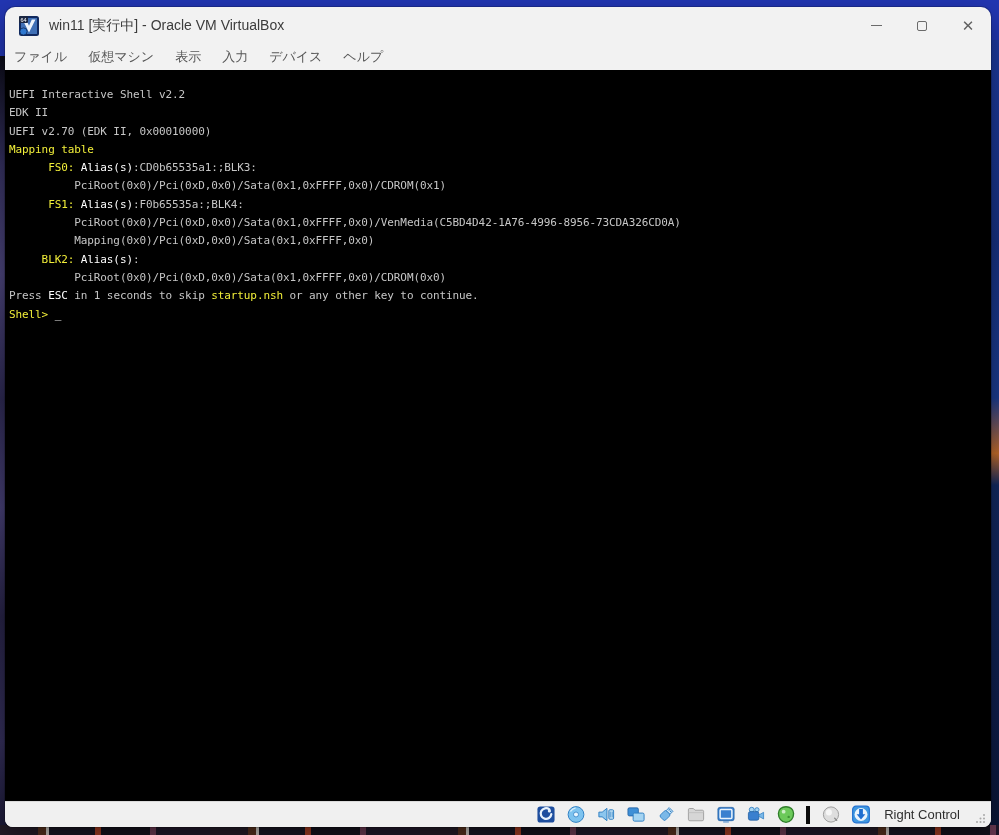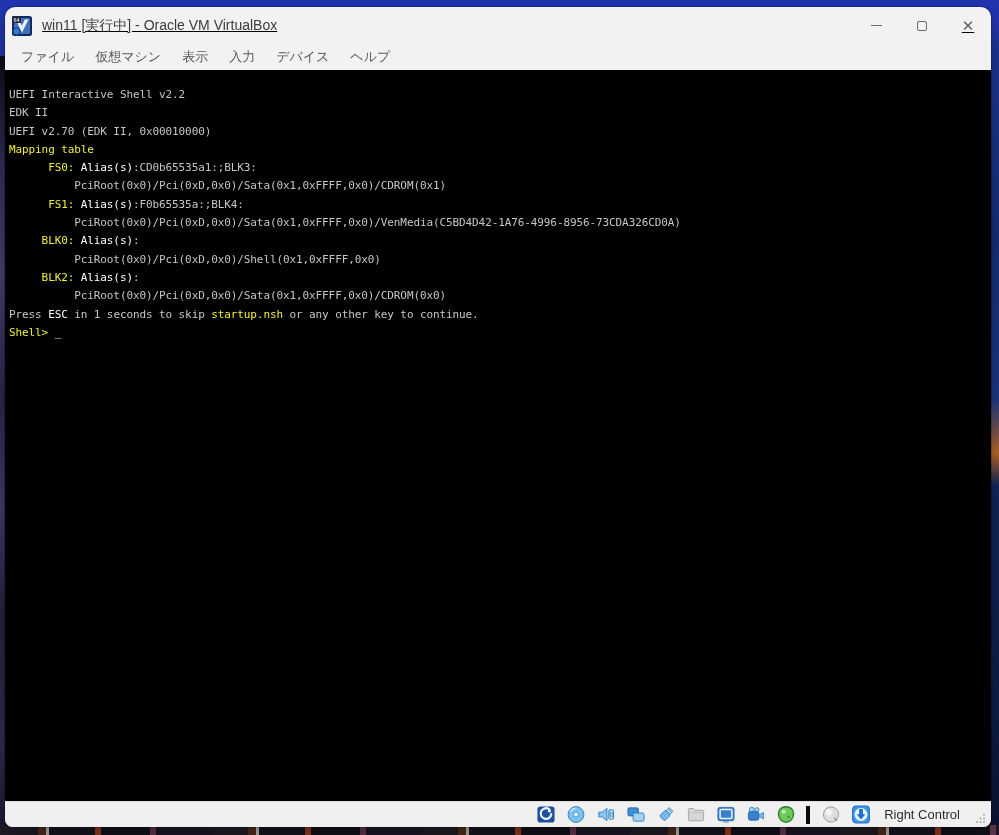--- a/index.html
+++ b/index.html
@@ -15,30 +15,30 @@
   .desk-right { position:absolute; right:0; top:40px; bottom:0; width:9px; z-index:0;
     background:linear-gradient(180deg,#1d3a9e 0%,#16307f 25%,#1b3a8c 45%,#c06a2a 52%,#12285f 56%,#0e1d49 85%,#0a1534 100%); }
   .desk-bottom { position:absolute; left:0; right:0; bottom:0; height:10px; z-index:0;
     background:repeating-linear-gradient(90deg,#241c28 0 38px,#55301e 38px 46px,#c5c0bb 46px 49px,#191622 49px 95px,#a03c22 95px 101px,#14121c 101px 150px,#6a3a52 150px 156px,#20182a 156px 210px); }
 
   
   .window { position:absolute; left:5px; top:7px; width:986px; height:820px; z-index:1;
     background:#f2f2f2; border-radius:10px 10px 8px 8px; display:flex; flex-direction:column;
     box-shadow:0 0 0 1px rgba(0,0,0,.18), 0 10px 24px rgba(0,0,0,.4); }
 
-  .titlebar { height:37px; display:flex; align-items:center; padding-left:6px; flex:0 0 auto;text-decoration:underline; }
+  .titlebar { height:37px; display:flex; align-items:center; padding-left:13px; flex:0 0 auto; }
   .vm-icon { width:22px; height:22px; margin-right:9px; flex:0 0 auto; }
   .title-text { font-size:14px; color:#3c3c3c; white-space:nowrap; }
   .win-controls { margin-left:auto; display:flex; height:100%; }
   .win-btn { width:46px; height:100%; display:flex; align-items:center; justify-content:center; color:#6b6b6b; cursor:default; }
   .glyph-min { width:11px; height:0; border-top:1.4px solid #6b6b6b; display:block; }
   .glyph-max { width:10px; height:10px; border:1.3px solid #6b6b6b; border-radius:2px; display:block; }
   .glyph-close { font-size:15px; line-height:1; color:#606060; }
 
-  .menubar { height:26px; display:flex; align-items:center; padding-left:7px; flex:0 0 auto; }
+  .menubar { height:26px; display:flex; align-items:center; flex:0 0 auto; }
   .menu-item { font-size:13px; color:#575757; padding:3px 9px; margin-right:3px; border-radius:4px; white-space:nowrap; }
 
   .screen { flex:1 1 auto; background:var(--t-bg,#000); overflow:hidden; position:relative; }
   .terminal { font-family:"DejaVu Sans Mono", monospace; font-size:11px; line-height:18.3px;
     padding:16px 0 0 4px; letter-spacing:-0.1px; }
   .tline { white-space:pre; }
   .c-g { color:var(--t-g,#c6c6c6); }
   .c-y { color:var(--t-y,#f1ee39); }
   .c-w { color:var(--t-w,#ffffff); }
 
@@ -95,22 +95,21 @@
   <div class="screen">
     <div class="terminal">
         <div class="tline"><span class="c-g">UEFI Interactive Shell v2.2</span></div>
         <div class="tline"><span class="c-g">EDK II</span></div>
         <div class="tline"><span class="c-g">UEFI v2.70 (EDK II, 0x00010000)</span></div>
         <div class="tline"><span class="c-y">Mapping table</span></div>
         <div class="tline"><span class="c-y">      FS0: </span><span class="c-w">Alias(s)</span><span class="c-g">:CD0b65535a1:;BLK3:</span></div>
         <div class="tline"><span class="c-g">          PciRoot(0x0)/Pci(0xD,0x0)/Sata(0x1,0xFFFF,0x0)/CDROM(0x1)</span></div>
         <div class="tline"><span class="c-y">      FS1: </span><span class="c-w">Alias(s)</span><span class="c-g">:F0b65535a:;BLK4:</span></div>
         <div class="tline"><span class="c-g">          PciRoot(0x0)/Pci(0xD,0x0)/Sata(0x1,0xFFFF,0x0)/VenMedia(C5BD4D42-1A76-4996-8956-73CDA326CD0A)</span></div>
-        <div class="tline"><span class="c-y">     BLK0: </span><span class="c-w">Alias(s)</span><span class="c-g">:</span></div>
-        <div class="tline"><span class="c-g">          PciRoot(0x0)/Pci(0xD,0x0)/Shell(0x1,0xFFFF,0x0)</span></div>
+        <div class="tline"><span class="c-g">          Mapping(0x0)/Pci(0xD,0x0)/Sata(0x1,0xFFFF,0x0)</span></div>
         <div class="tline"><span class="c-y">     BLK2: </span><span class="c-w">Alias(s)</span><span class="c-g">:</span></div>
         <div class="tline"><span class="c-g">          PciRoot(0x0)/Pci(0xD,0x0)/Sata(0x1,0xFFFF,0x0)/CDROM(0x0)</span></div>
         <div class="tline"><span class="c-g">Press </span><span class="c-w">ESC</span><span class="c-g"> in 1 seconds to skip </span><span class="c-y">startup.nsh</span><span class="c-g"> or any other key to continue.</span></div>
         <div class="tline"><span class="c-y">Shell&gt; </span><span class="c-w">_</span></div>
       </div>
   </div>
 
   <div class="statusbar">
     <span class="sb-icon">
       <svg viewBox="0 0 20 20">

